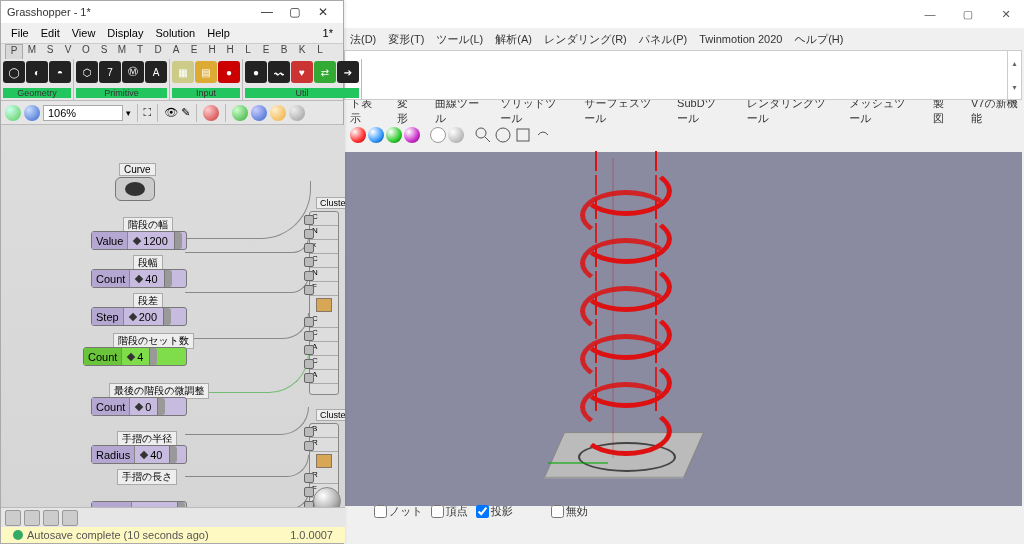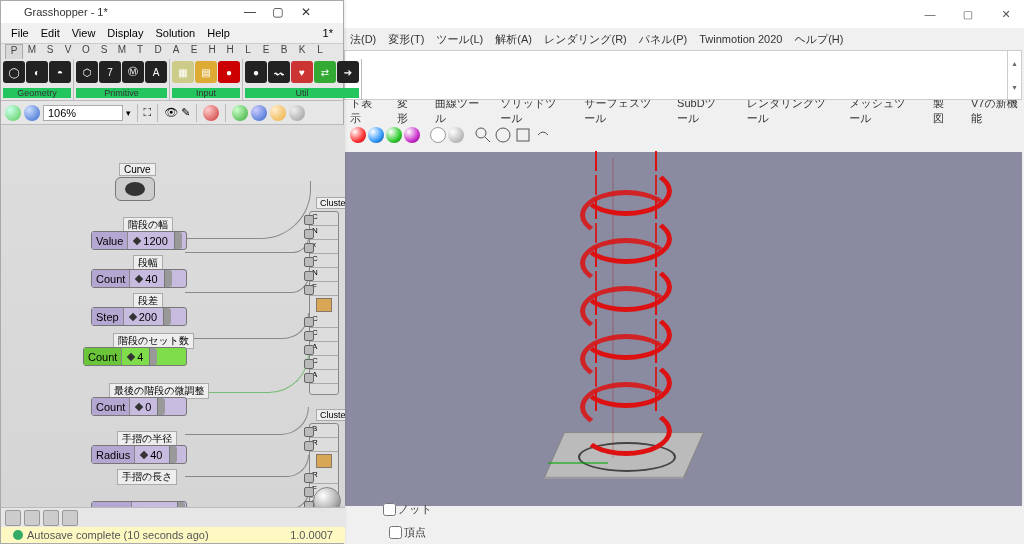--- a/index.html
+++ b/index.html
@@ -28,32 +28,32 @@
 .spiral { position:absolute; left:236px; bottom:50px; width:92px; height:296px; }
 .ring { position:absolute; left:0; width:92px; height:50px; border:5px solid #d11; border-radius:50%; border-top-color:transparent; border-left-color:transparent; }
 .ring.b { border-top-color:#d11; border-left-color:#d11; border-bottom-color:transparent; border-right-color:transparent; opacity:.85; }
 .ring .rails::before,.ring .rails::after{content:"";position:absolute;width:2px;height:20px;background:#d11;}
 .ring .rails::before{left:10px;bottom:40px;} .ring .rails::after{right:10px;bottom:40px;}
 .axis { position:absolute; left:268px; bottom:48px; width:2px; height:300px; background:#a00; opacity:.15;}
 .ground-circle { position:absolute; left:234px; bottom:34px; width:98px; height:30px; border:2px solid #444; border-radius:50%; }
 .ground-x { position:absolute; left:204px; bottom:42px; width:60px; height:2px; background:#0a0; opacity:.55;}
 
 
-.vp-opts { position:absolute; left:344px; bottom:24px; height:18px; display:flex; align-items:center; gap:8px; padding-left:30px;flex-direction:column;}
+.vp-opts { position:absolute; left:344px; bottom:24px; height:18px; display:flex; align-items:center; gap:8px; padding-left:30px;}
 .vp-opts label { display:flex; align-items:center; gap:2px; color:#333;}
 .vp-opts input { margin:0; }
 
 .rhino-status { position:absolute; left:344px; bottom:6px; height:18px; display:flex; align-items:center; gap:6px; padding-left:40px; }
 .rhino-status span { color:#333; }
 .rs-b { font-weight:bold; }
 .rs-r { color:#a33; }
 
 
 .gh { position:absolute; left:0; top:0; width:344px; height:544px; background:#e6e6e6; border:1px solid #aaa; box-shadow:1px 0 3px rgba(0,0,0,.1);}
-.gh-titlebar { height:22px; background:#fff; display:flex; align-items:center; padding:0 23px; }
+.gh-titlebar { height:22px; background:#fff; display:flex; align-items:center; padding:0 6px; }
 .gh-titlebar .title { flex:1; color:#333; }
 .gh-win-btn { width:28px; height:20px; display:flex; align-items:center; justify-content:center; color:#333; font-size:12px;}
 .gh-menu { height:20px; background:#f0f0f0; display:flex; align-items:center; padding:0 4px;}
 .gh-menu span { padding:0 6px; }
 .gh-menu .one { margin-left:auto; padding-right:6px; }
 .gh-tabrow { height:16px; display:flex; padding-left:4px; background:#e6e6e6; border-top:1px solid #ccc;}
 .gh-tabrow span { width:18px; text-align:center; color:#444; font-size:10px;}
 .gh-tabrow .p { background:#d8d8d8; border:1px solid #aaa; border-bottom:none;}
 .gh-ribbon { height:42px; background:#e6e6e6; display:flex; border-bottom:1px solid #bbb;}
 .gh-group { display:flex; flex-direction:column; border-right:1px solid #bbb; padding:2px;}

